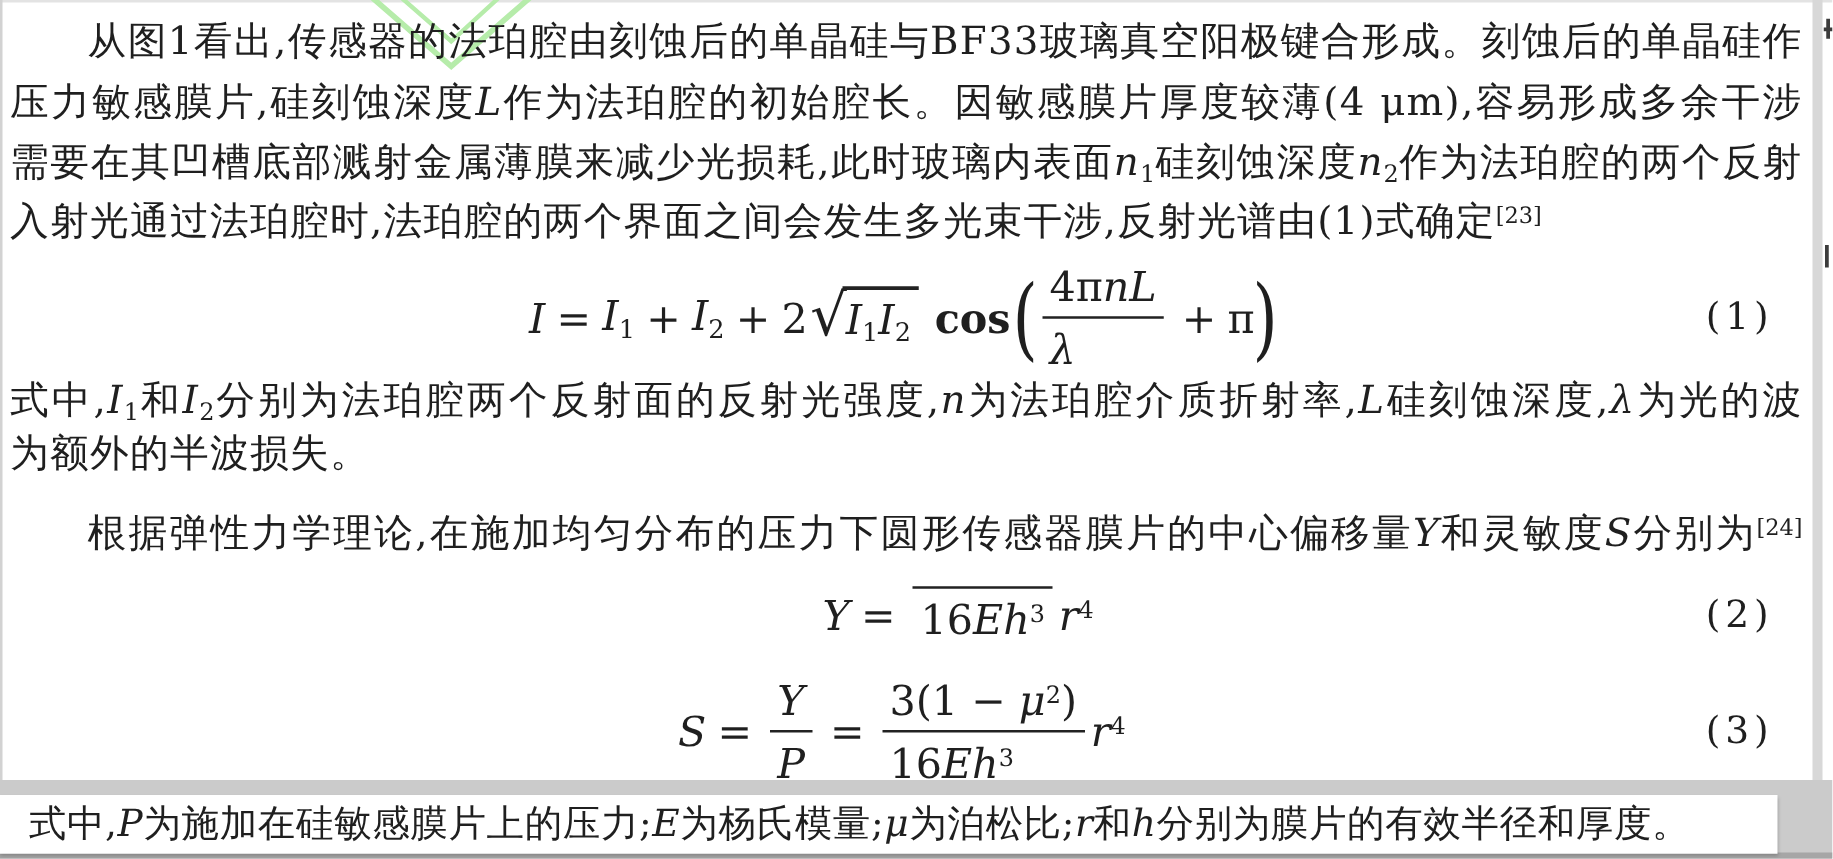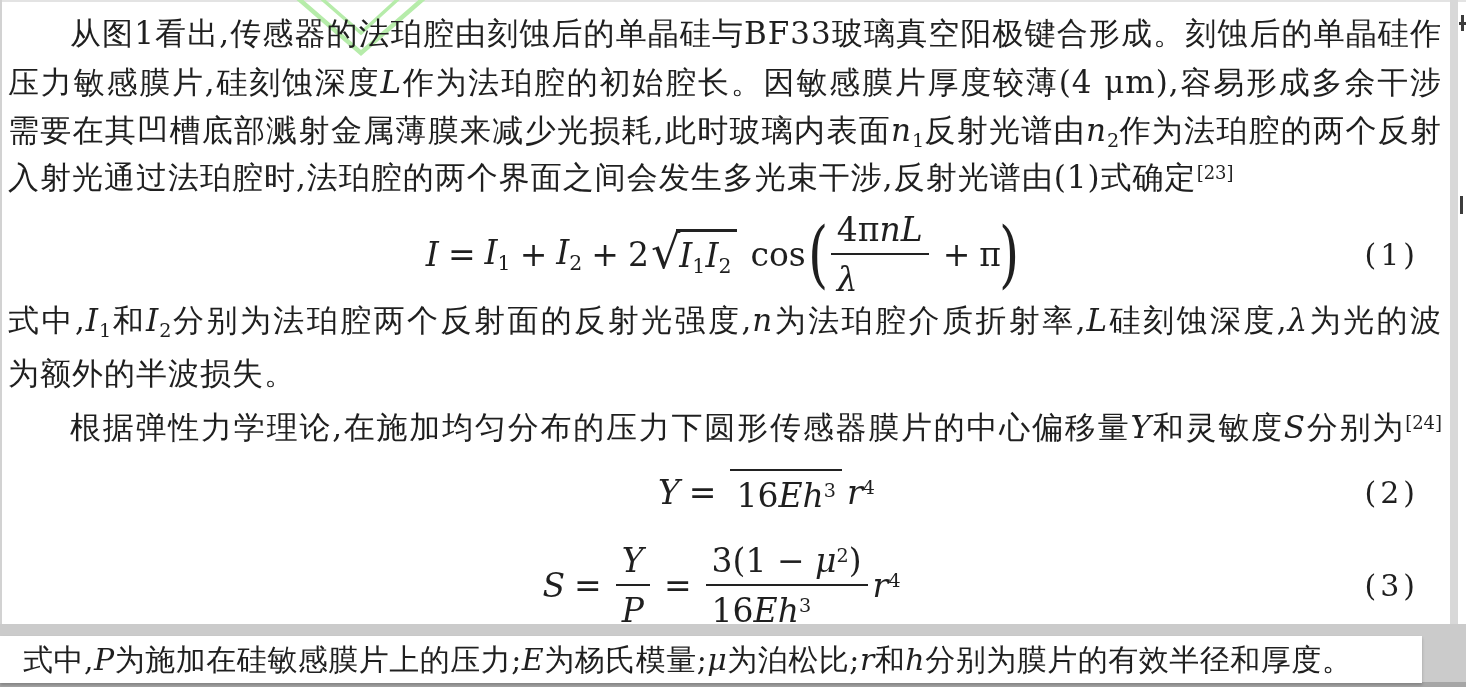--- a/index.html
+++ b/index.html
@@ -37,21 +37,21 @@
     position:absolute;right:24px;top:50%;transform:translateY(-50%);
     font-size:30px;letter-spacing:4px;
   }
   .frac{display:inline-flex;flex-direction:column;align-items:flex-start;margin:0 5px;}
   .frac .num{padding:0 6px 4px;}
   .frac .bar{height:0;border-top:2.5px solid #222;align-self:stretch;margin:0;}
   .frac .den{padding:5px 6px 0;}
   .sqrt{display:inline-flex;align-items:flex-start;margin:0 5px 0 2px;}
   .radsign{font-size:46px;line-height:1;margin-right:-4px;font-weight:400;}
   .sqrtbody{border-top:3px solid #222;padding:4px 6px 0 3px;margin-top:0;}
-  .fn{margin:0 4px 0 8px;}
+  .fn{margin:0 4px 0 8px;font-weight:bold;}
   .bigp{
     font-size:72px;line-height:50px;display:inline-block;
     transform:scaleX(0.72);margin:0 -6px;font-weight:400;
   }
   .watermark{position:absolute;top:0;left:287px;pointer-events:none;}
 
   .bottom-band{
     position:absolute;left:0;top:624px;width:1466px;height:63px;
     background:#cbcbcb;border-bottom:5px solid #a6a6a6;box-sizing:border-box;
   }
@@ -69,21 +69,21 @@
 <div class="page-edge-top"></div>
 <div class="page-edge-left"></div>
 
 <svg class="watermark" width="152" height="60" viewBox="0 0 152 60">
   <path d="M6,-6 L74,53 L144,-8" fill="none" stroke-width="4.5" stroke="#b6ecaa"></path>
   <path d="M27,-8 L74,33 L121,-10" fill="none" stroke-width="3.5" stroke="#b6ecaa"></path>
 </svg>
 
 <div class="line just indent" style="top:8px"><span>从图1看出,传感器的法珀腔由刻蚀后的单晶硅与BF33玻璃真空阳极键合形成。刻蚀后的单晶硅作为</span></div>
 <div class="line just" style="top:57px"><span>压力敏感膜片,硅刻蚀深度</span><span class="it">L</span><span>作为法珀腔的初始腔长。因敏感膜片厚度较薄(4 μm),容易形成多余干涉面,</span></div>
-<div class="line just" style="top:105px"><span>需要在其凹槽底部溅射金属薄膜来减少光损耗,此时玻璃内表面</span><span class="it">n</span><span class="sb">1</span><span>反射光谱由</span><span class="it">n</span><span class="sb">2</span><span>作为法珀腔的两个反射面。</span></div>
+<div class="line just" style="top:105px"><span>需要在其凹槽底部溅射金属薄膜来减少光损耗,此时玻璃内表面</span><span class="it">n</span><span class="sb">1</span><span>硅刻蚀深度</span><span class="it">n</span><span class="sb">2</span><span>作为法珀腔的两个反射面。</span></div>
 <div class="line" style="top:148px"><span>入射光通过法珀腔时,法珀腔的两个界面之间会发生多光束干涉,反射光谱由(1)式确定</span><span class="sp">[23]</span></div>
 
 <div class="eqwrap" style="top:204px;height:100px">
   <div class="eqrow">
     <span class="it">I</span>
     <span class="op">=</span>
     <span><span class="it">I</span><span class="sb">1</span></span>
     <span class="op">+</span>
     <span><span class="it">I</span><span class="sb">2</span></span>
     <span class="op">+</span>
@@ -100,21 +100,21 @@
       <span class="den"><span class="it">λ</span></span>
     </span>
     <span class="op">+</span>
     <span>π</span>
     <span class="bigp">)</span>
   </div>
   <span class="eqnum">(1)</span>
 </div>
 
 <div class="line just" style="top:295px"><span>式中,</span><span class="it">I</span><span class="sb">1</span><span>和</span><span class="it">I</span><span class="sb">2</span><span>分别为法珀腔两个反射面的反射光强度,</span><span class="it">n</span><span>为法珀腔介质折射率,</span><span class="it">L</span><span>硅刻蚀深度,</span><span class="it">λ</span><span>为光的波长,π</span></div>
-<div class="line" style="top:348px"><span>为额外的半波损失。</span></div>
+<div class="line" style="top:338px"><span>为额外的半波损失。</span></div>
 
 <div class="line just indent" style="top:398px"><span>根据弹性力学理论,在施加均匀分布的压力下圆形传感器膜片的中心偏移量</span><span class="it">Y</span><span>和灵敏度</span><span class="it">S</span><span>分别为</span><span class="sp">[24]</span></div>
 
 <div class="eqwrap" style="top:446px;height:92px">
   <div class="eqrow" style="position:relative;left:45px">
     <span class="it">Y</span>
     <span class="op">=</span>
     <span class="frac">
       <span class="bar"></span>
       <span class="den"><span>16</span><span class="it">Eh</span><span class="sp">3</span></span>

